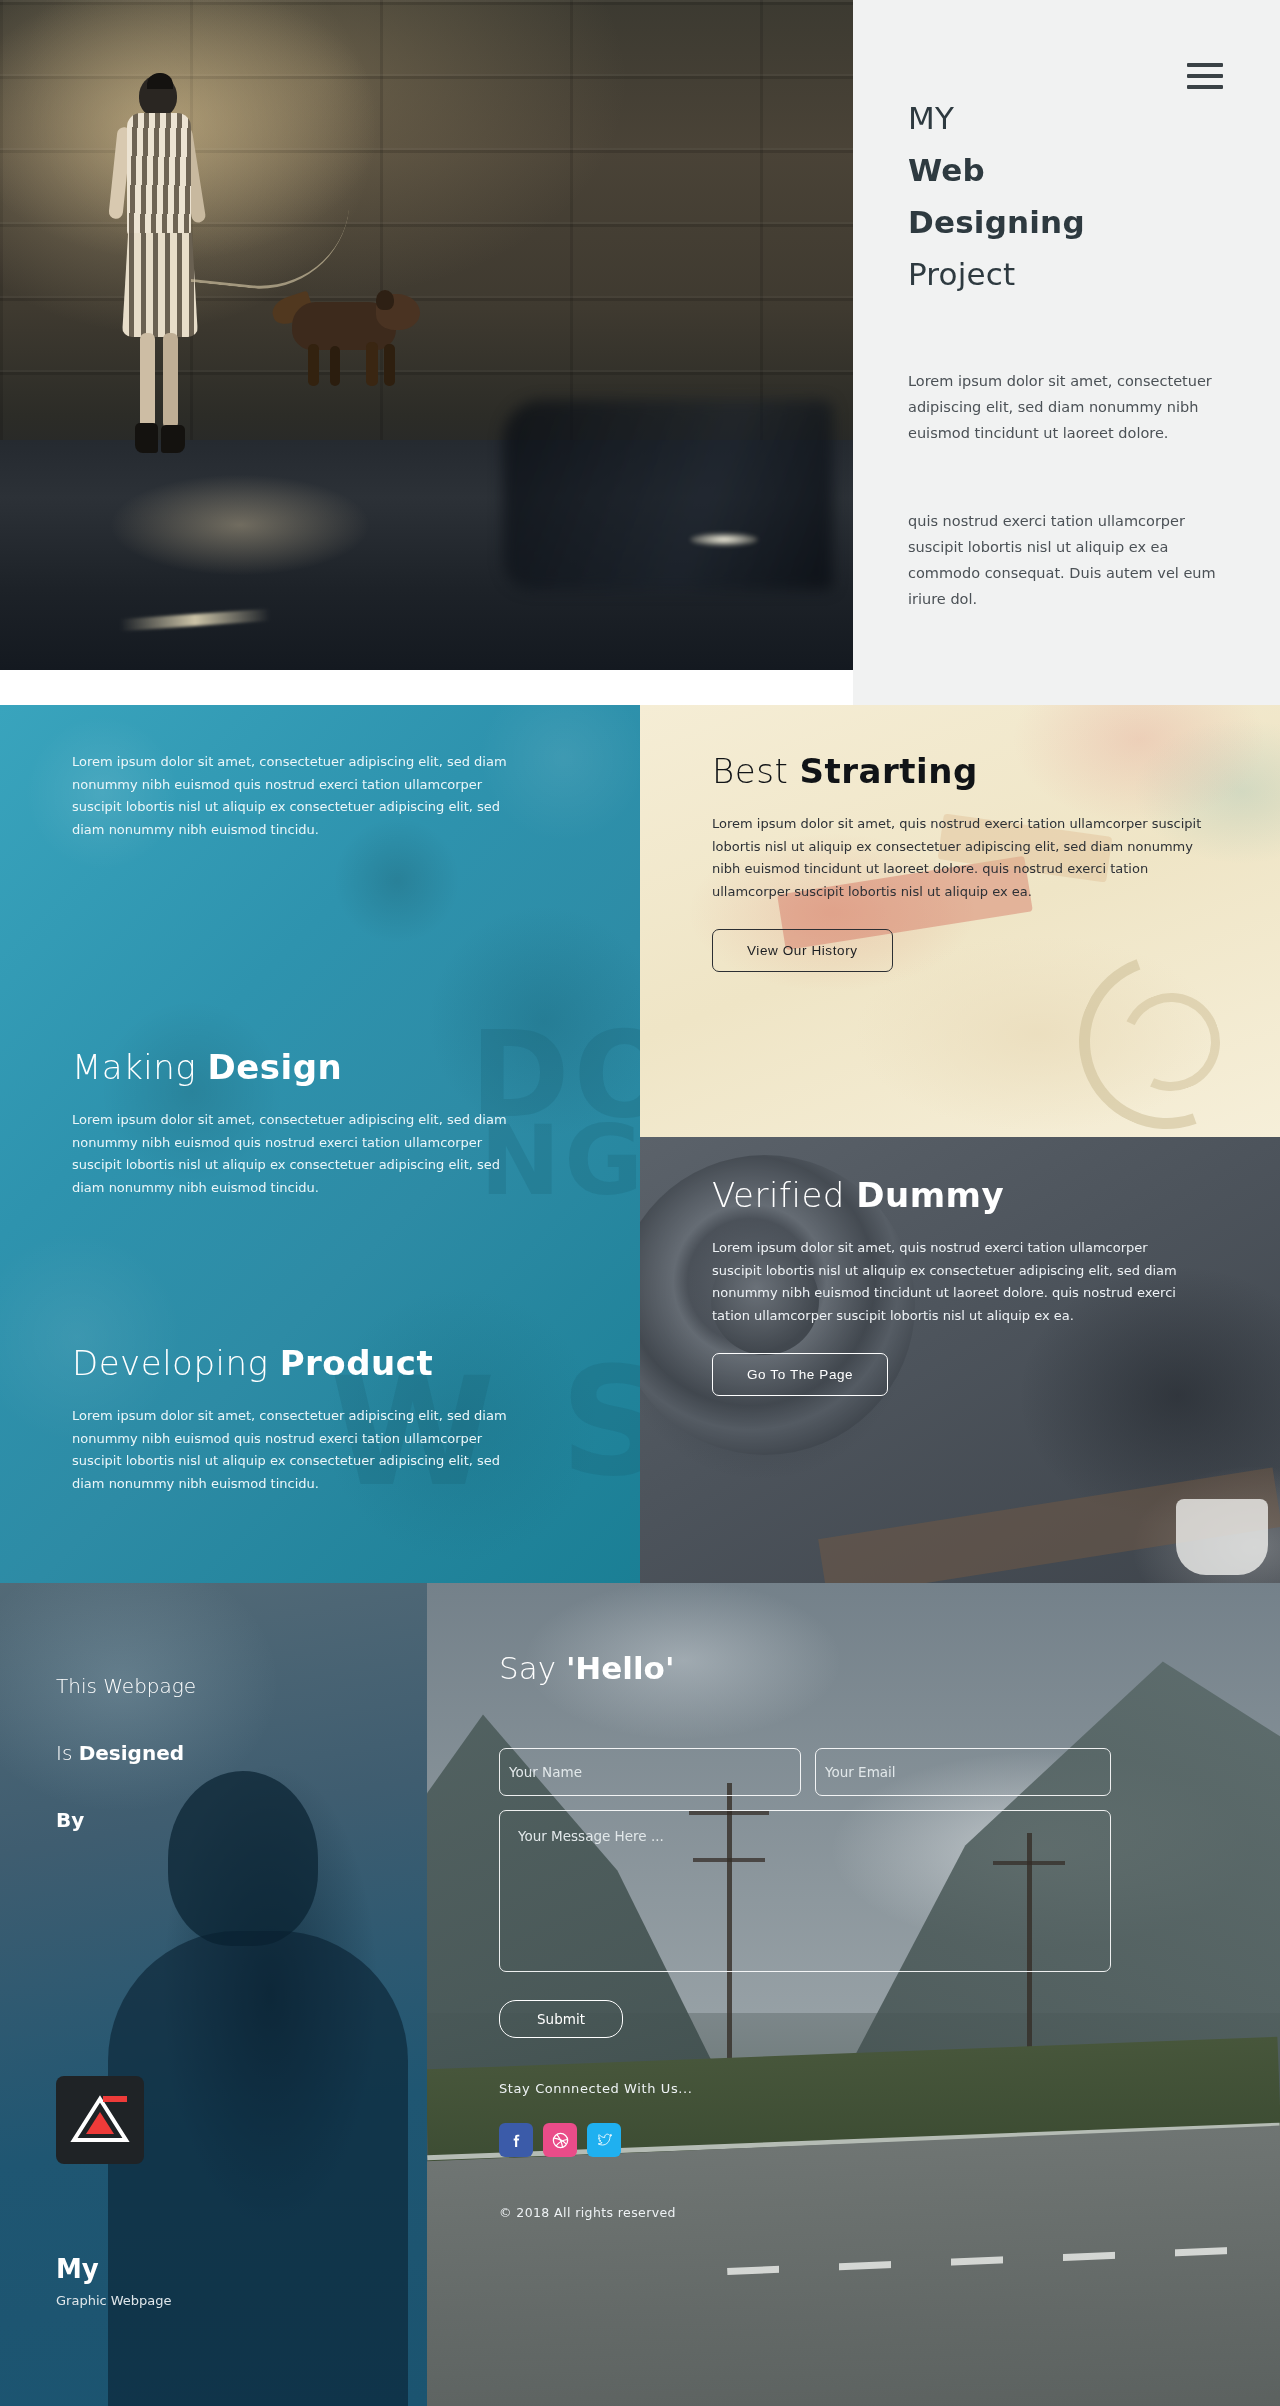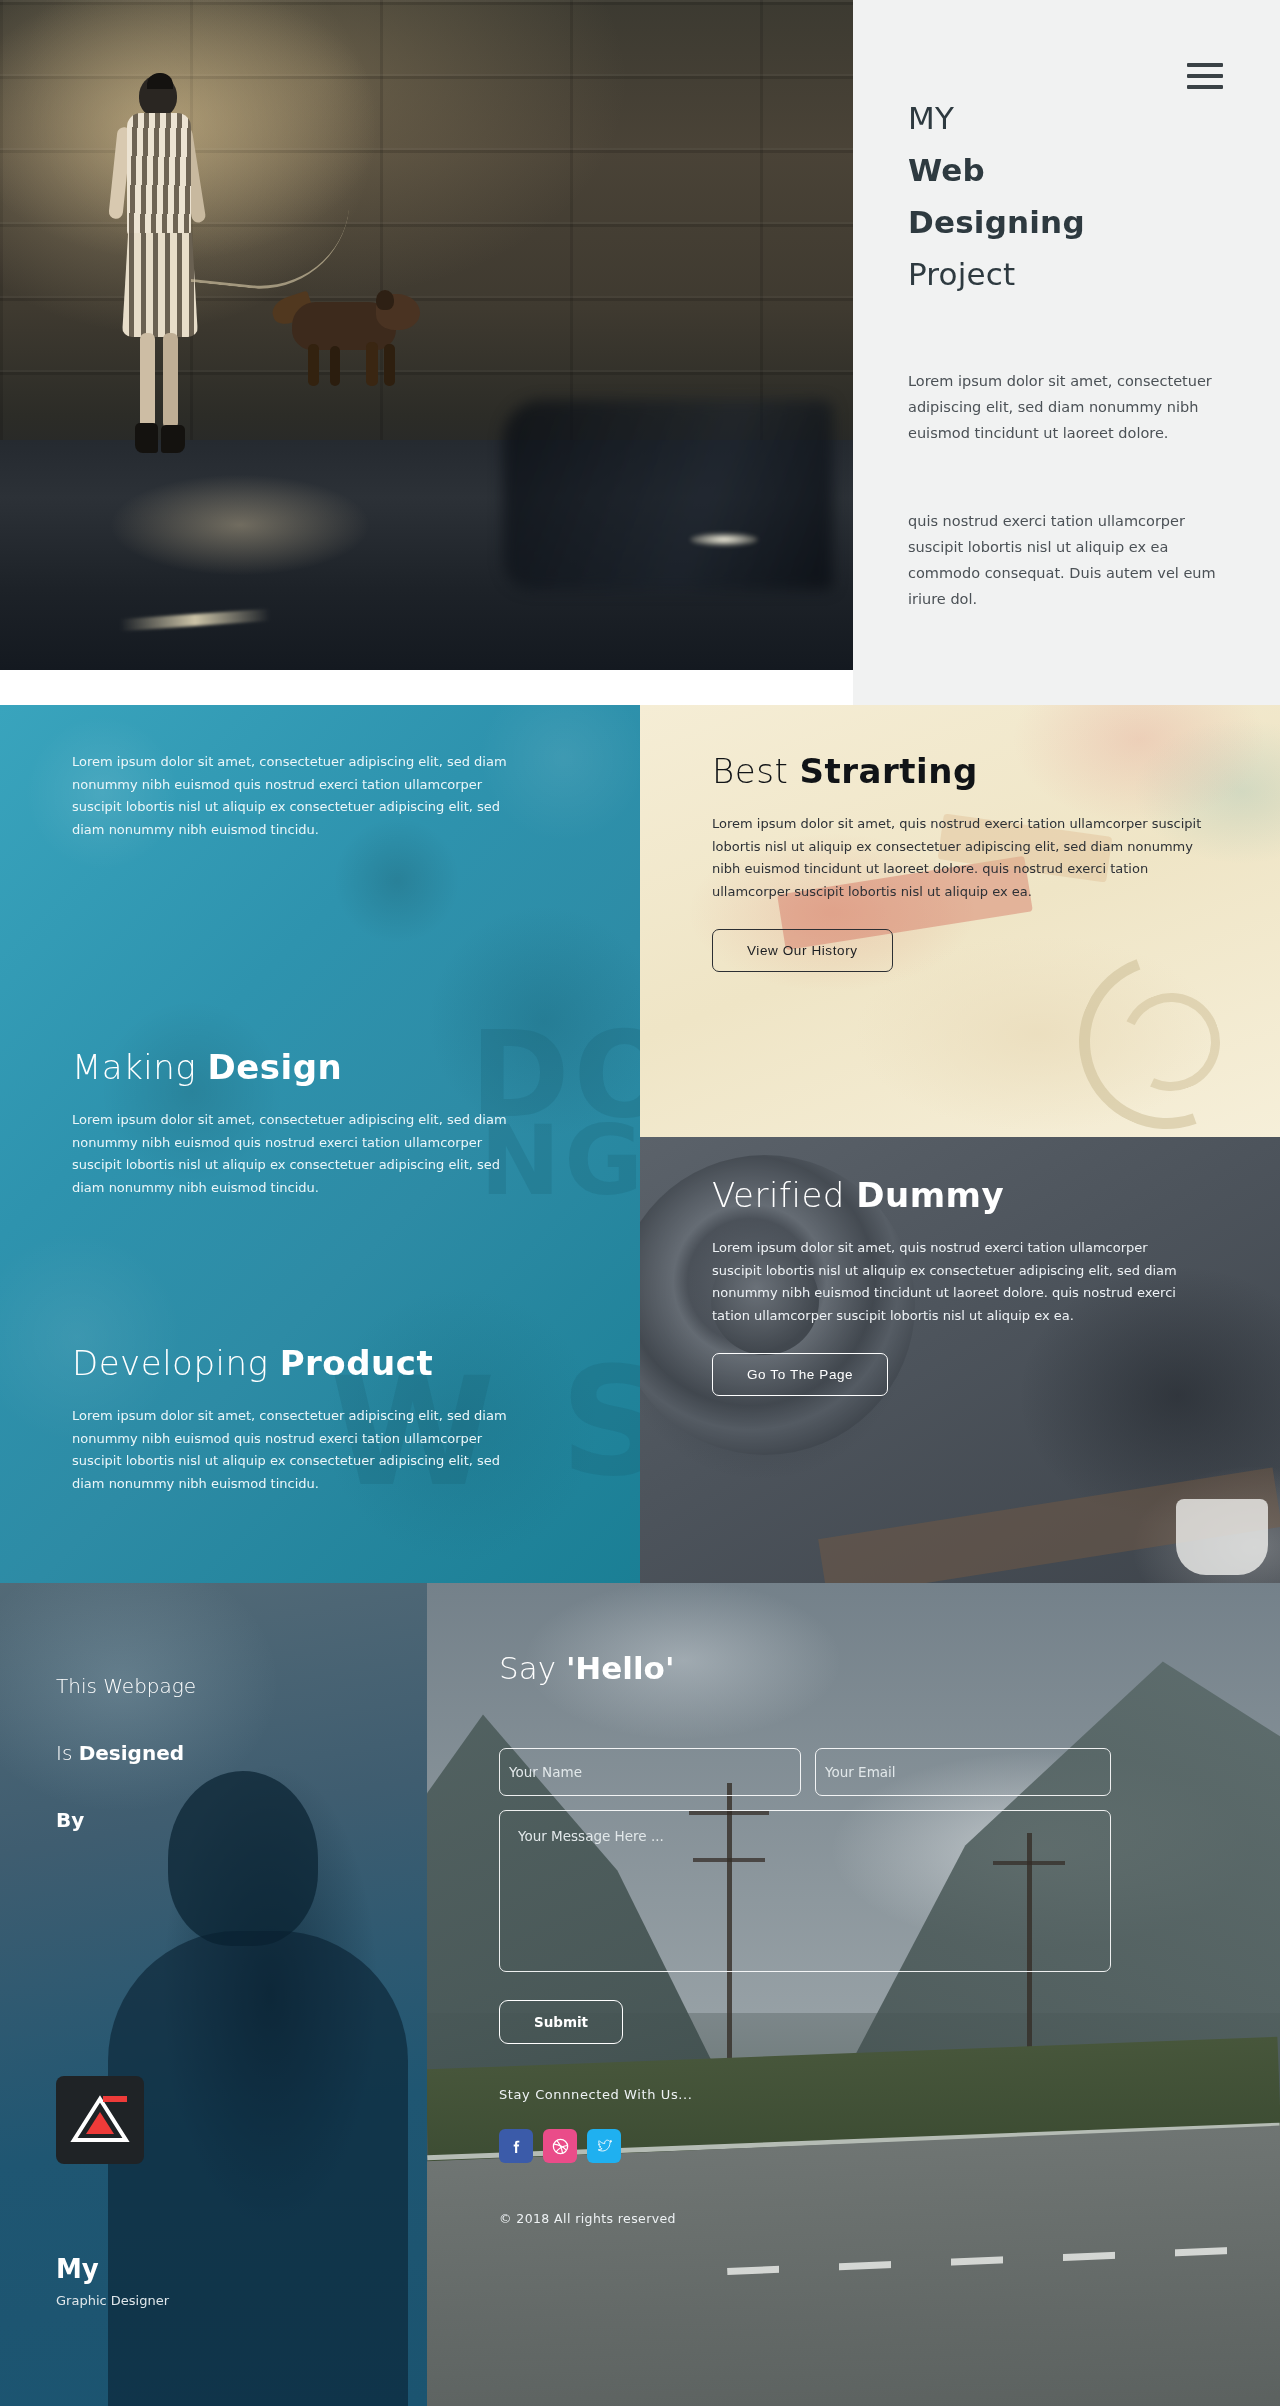--- a/index.html
+++ b/index.html
@@ -371,25 +371,24 @@
     font-family: "DejaVu Sans", "Liberation Sans", sans-serif;
   }
   .fld::placeholder { color: #e2e8ea; opacity: 1; }
   .fld.name { width: 302px; }
   .fld.email { width: 296px; }
   .fld.msg {
     width: 612px; height: 162px; margin-top: 14px; padding: 15px 18px;
     resize:none; line-height: 20px;
   }
   .submit-btn {
-    margin-top: 24px; width: 124px; height: 44px;
-    border: 1px solid #ffffff; border-radius: 9px; background: transparent;
+    margin-top: 24px; width: 124px; height: 38px;
+    border: 1px solid #ffffff; border-radius: 17px; background: transparent;
     color:#ffffff; font-size: 13.5px; cursor:pointer;
     font-family: "DejaVu Sans", "Liberation Sans", sans-serif;
-    font-weight: bold;
   }
   .stay { margin-top: 43px; font-size: 13px; color:#eef2f4; letter-spacing:.6px; }
   .socials { margin-top: 27px; display:flex; gap: 10px; }
   .soc {
     width: 34px; height: 34px; border-radius: 6px;
     display:flex; align-items:center; justify-content:center; cursor:pointer;
   }
   .copy { margin-top: 48px; font-size: 12.5px; color:#eef2f4; letter-spacing:.4px; }
 </style>
 </head>
@@ -532,21 +531,21 @@
     <div class="logo-box" style="top: 493px;">
       <svg class="logo-mark" viewBox="0 0 88 88">
         <polygon points="44,23 70,64 18,64" fill="none" stroke="#ffffff" stroke-width="4"></polygon>
         <polygon points="44,36 58,58 30,58" fill="#ee3b39"></polygon>
         <rect x="47" y="20" width="24" height="6" fill="#ee3b39"></rect>
       </svg>
     </div>
 
     <div class="brand" style="top: 671px;">
       <div class="b-name">My</div>
-      <div class="b-role">Graphic Designer</div>
+      <div class="b-role">Graphic Webpage</div>
     </div>
   </div>
 
   <div class="foot-right">
     <div class="sky2"></div>
     <div class="mtnL"></div>
     <div class="mtnR"></div>
     <div class="pole1"></div>
     <div class="arm1"></div>
     <div class="arm2"></div>

